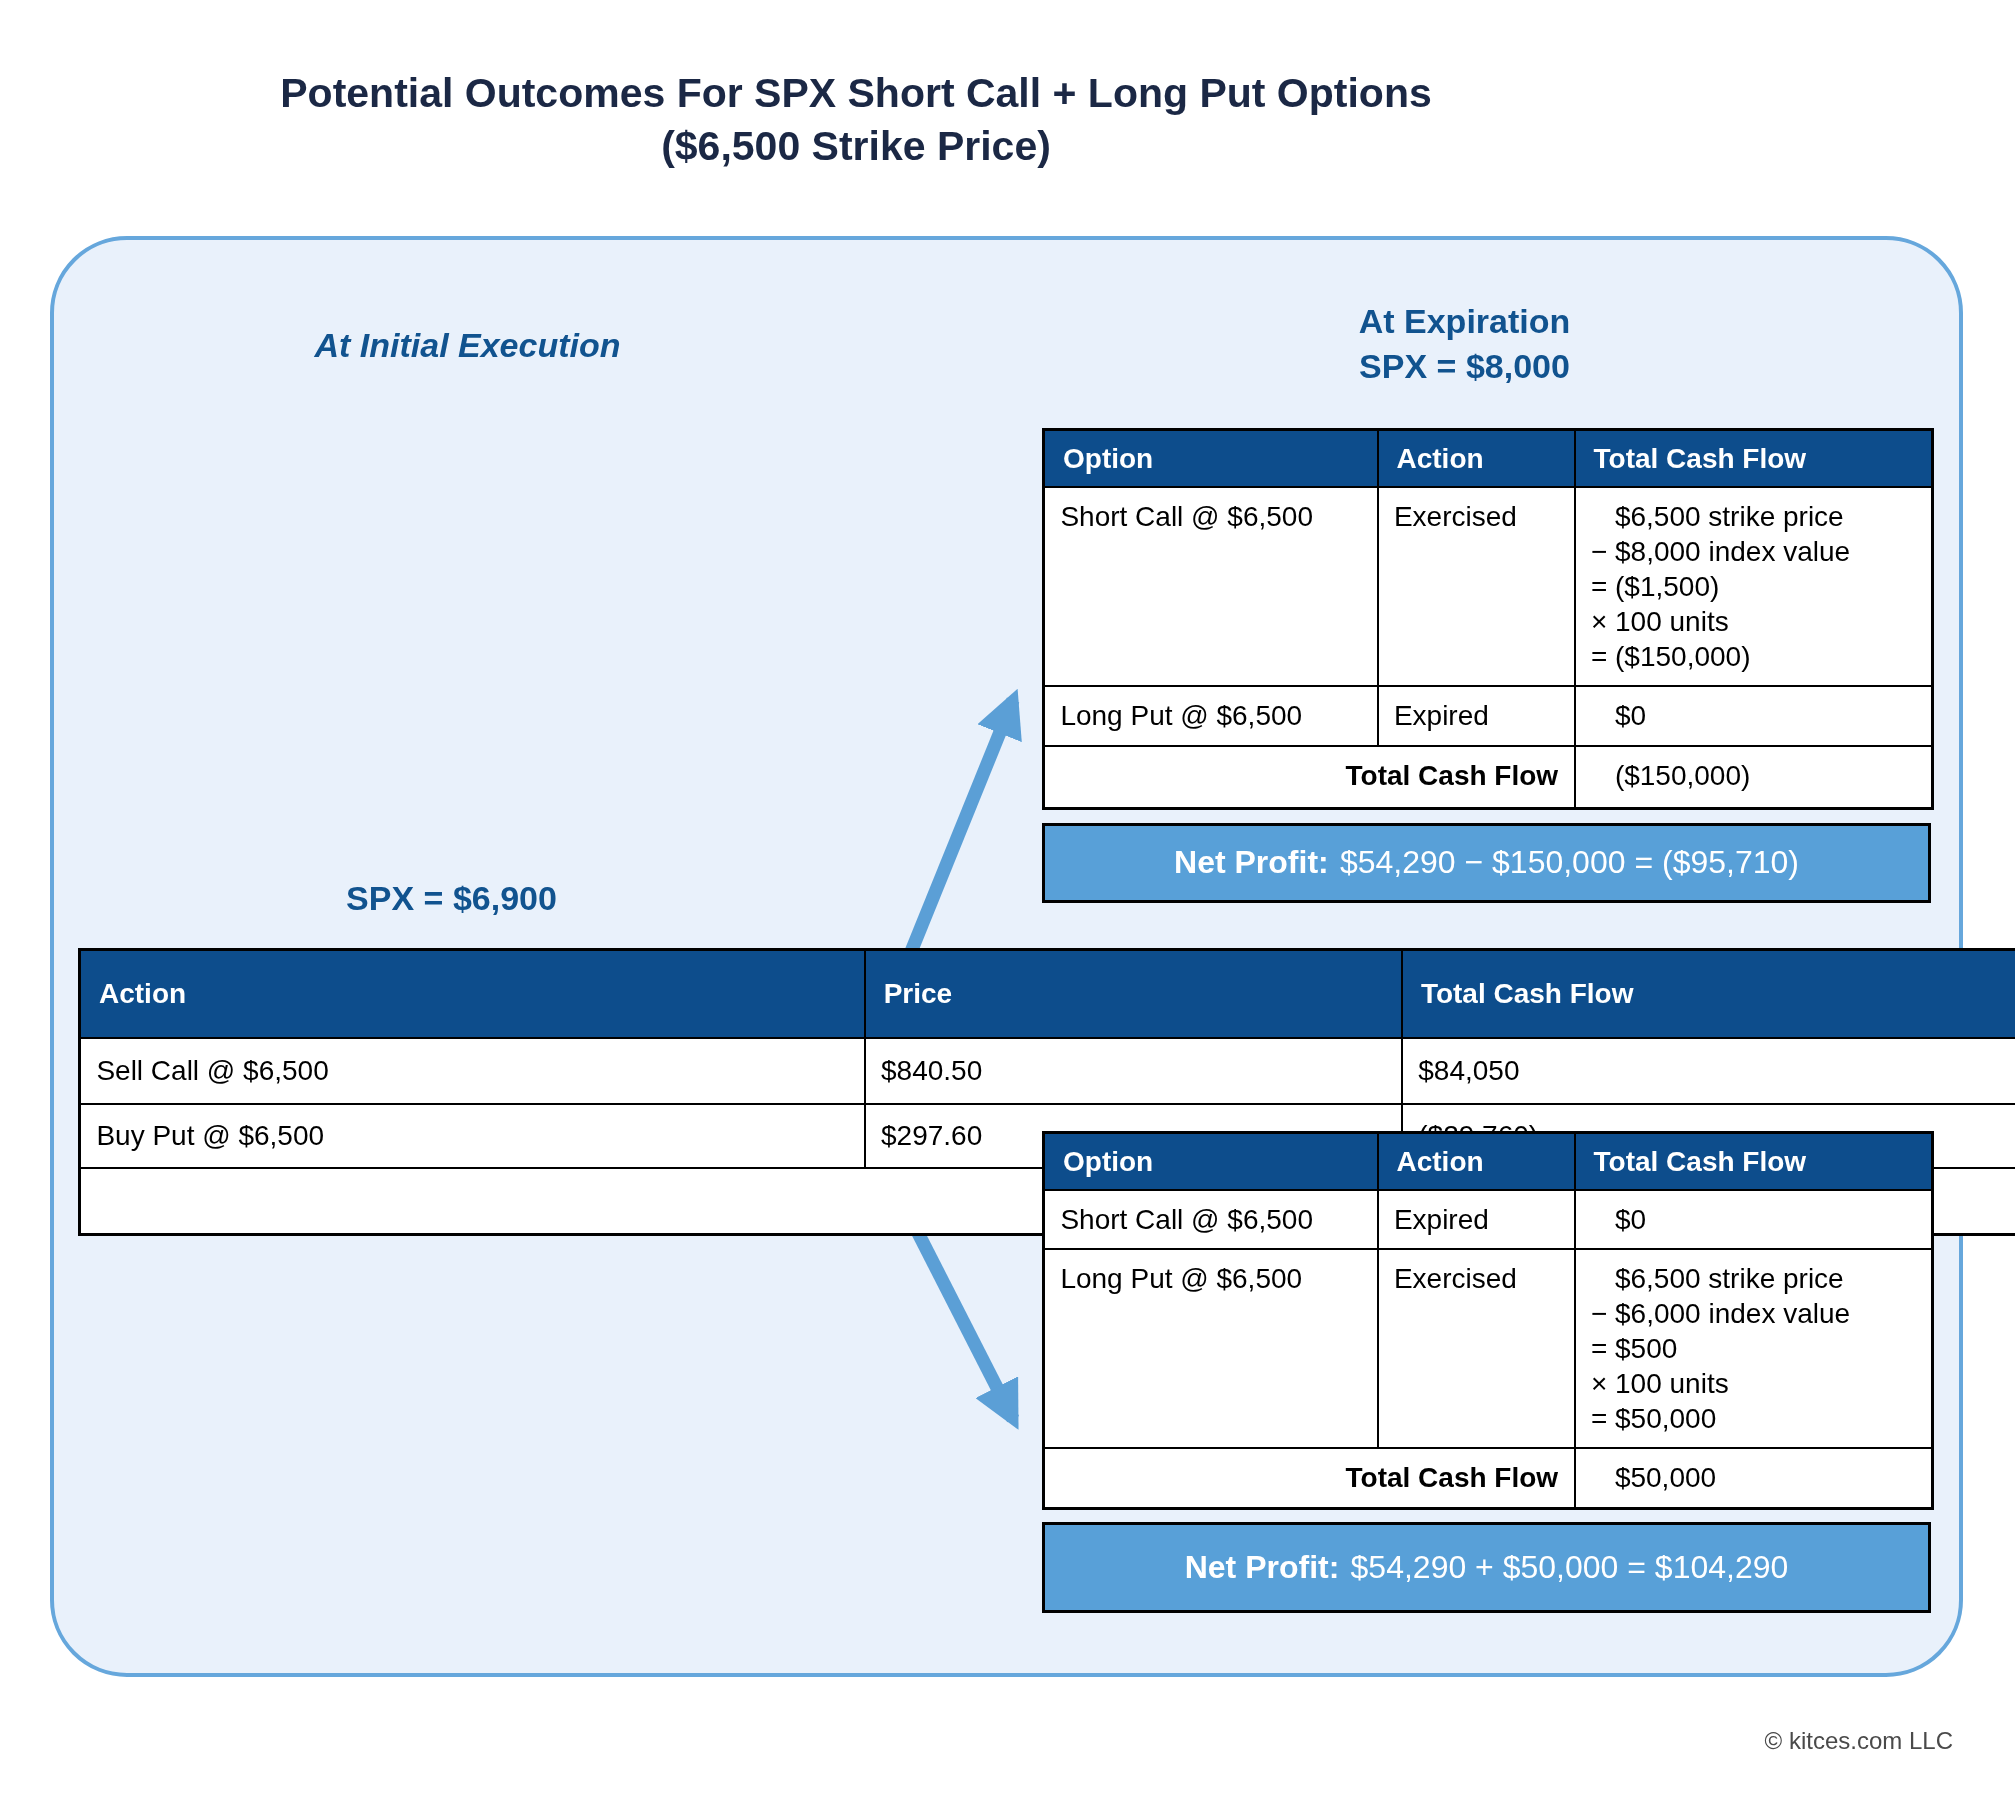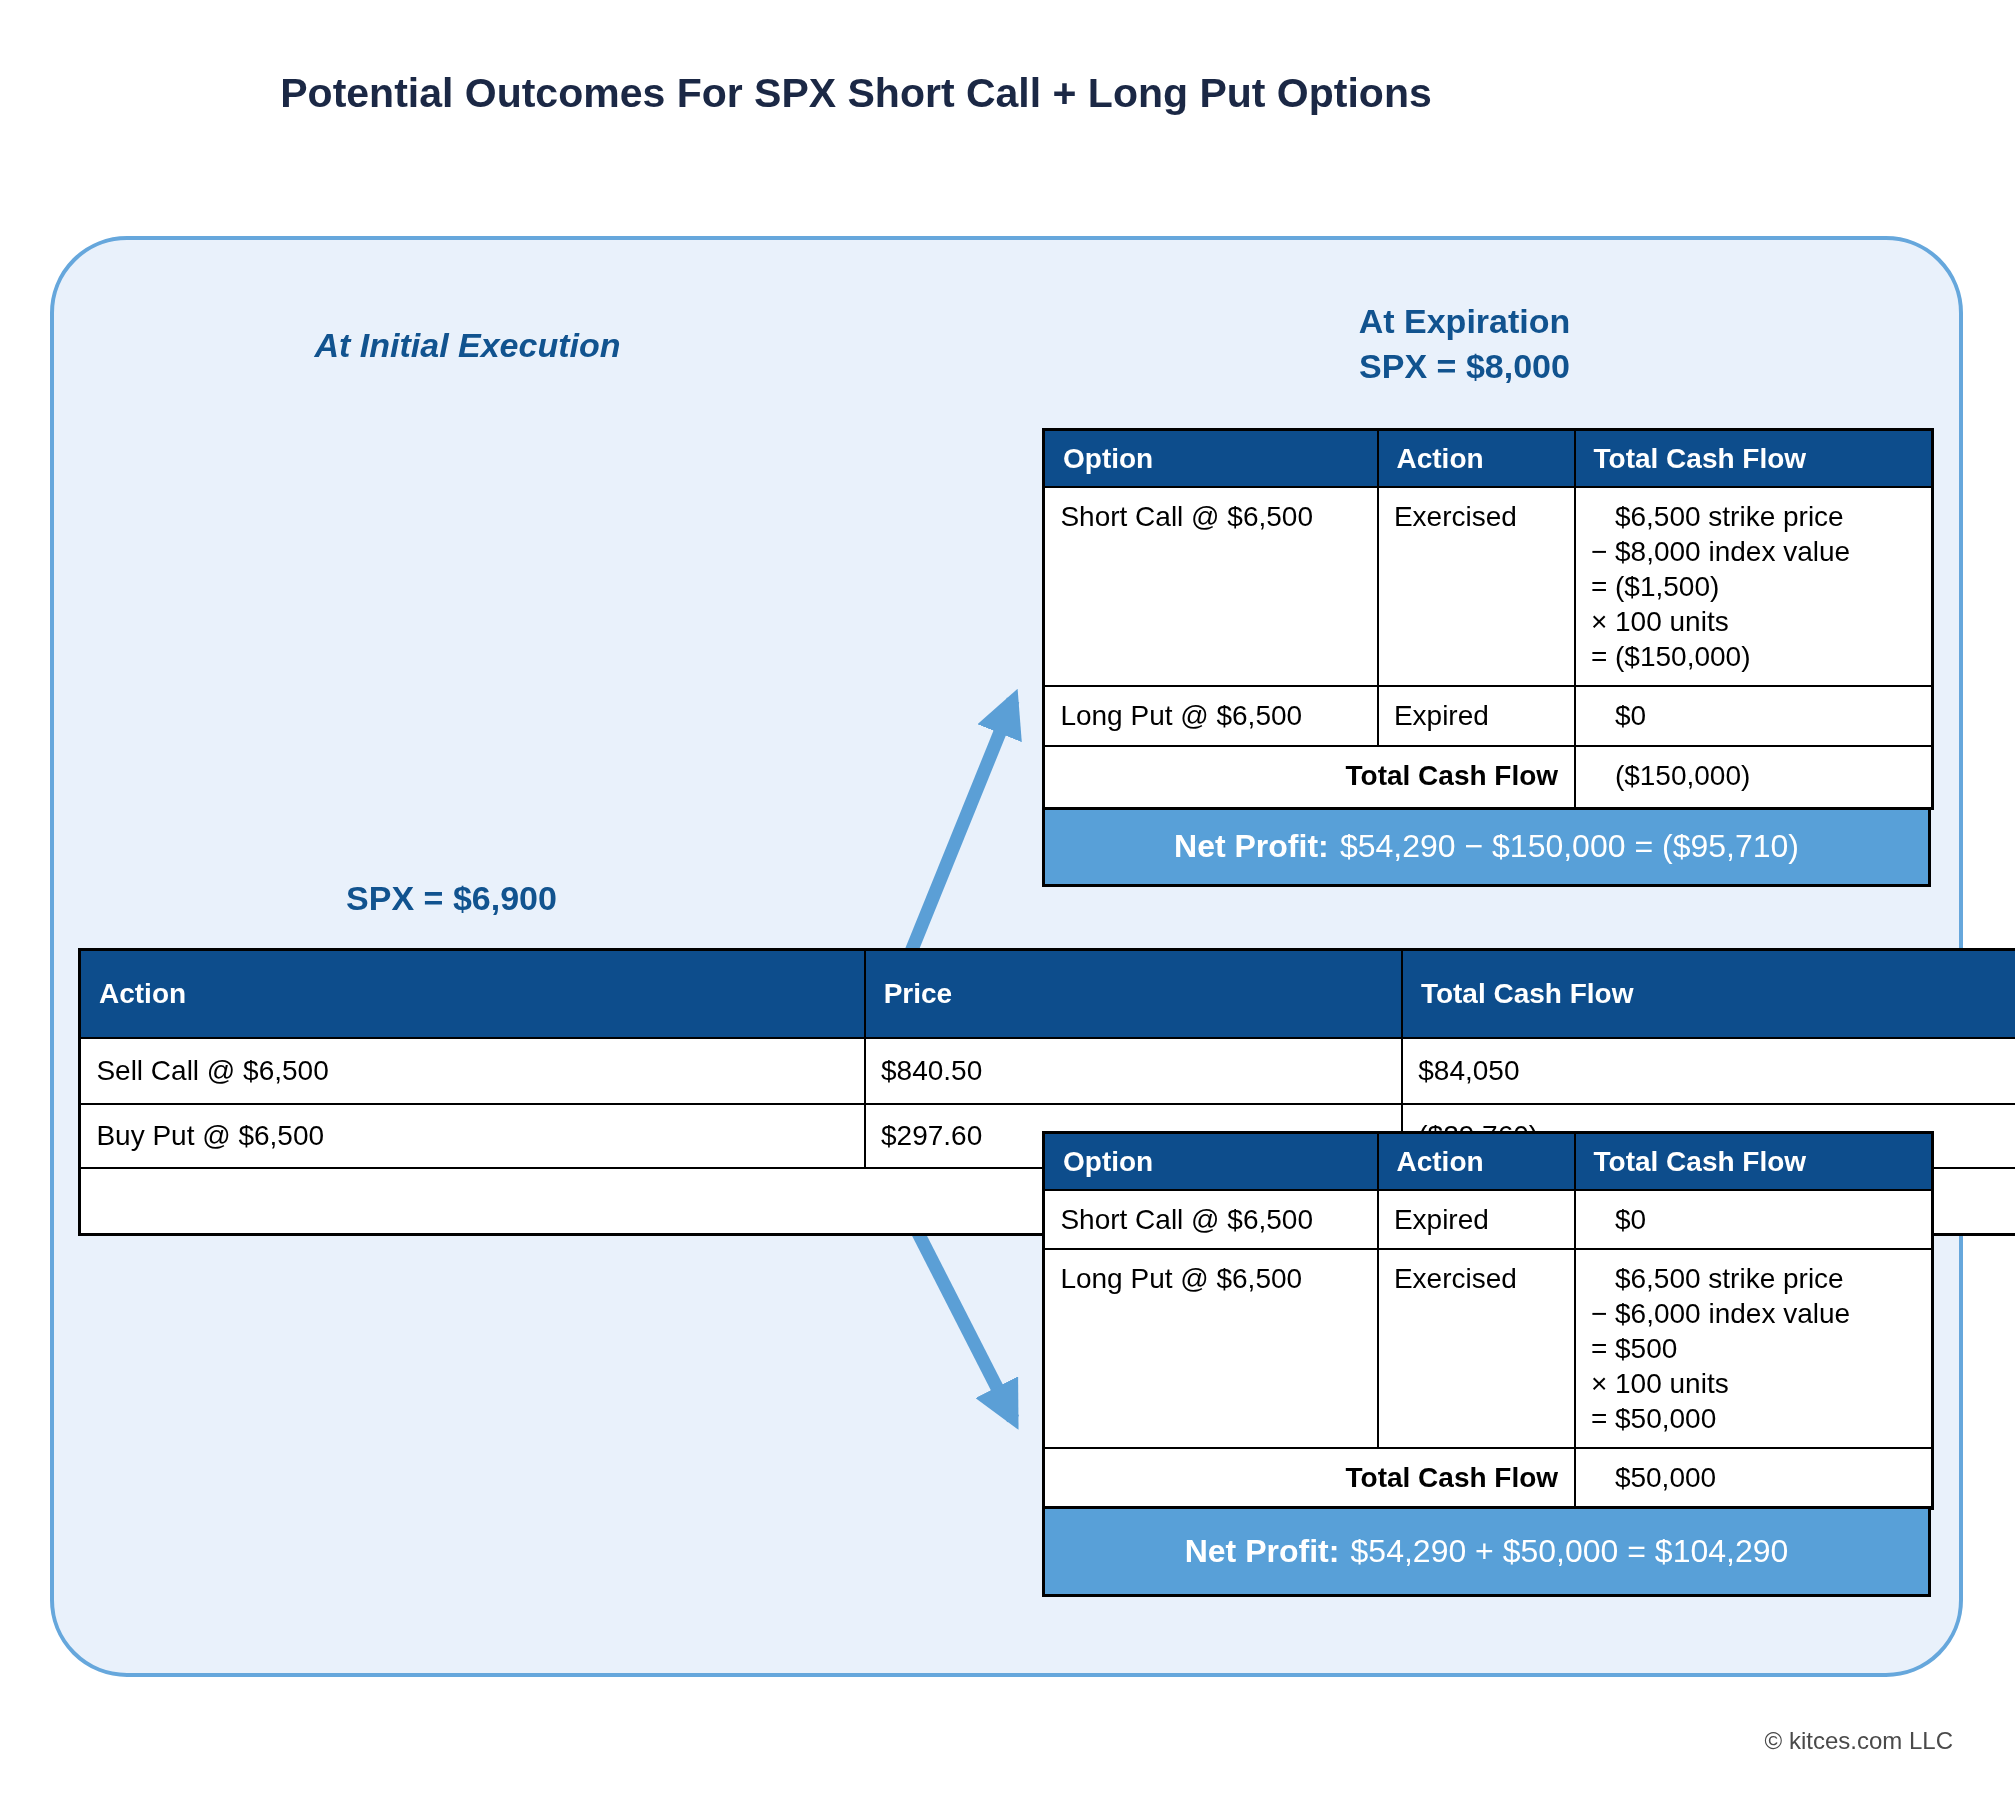--- a/index.html
+++ b/index.html
@@ -51,21 +51,21 @@
     vertical-align:top;background:#ffffff;line-height:35px;
   }
   .left-tbl{position:absolute;left:78px;top:948px;width:779px;}
   .left-tbl td{vertical-align:middle;}
   .calc{white-space:pre-wrap;text-indent:24px;margin-top:8px;}
   .ind{text-indent:24px;}
   .flabel{text-align:right;font-weight:700;vertical-align:middle;padding-right:19.6px;}
   .fval{vertical-align:middle;}
   .bold{font-weight:700;}
 
-  .block{position:absolute;display:flex;flex-direction:column;}
+  .block{position:absolute;display:flex;flex-direction:column;gap:16px;}
   #block-high{left:1042px;top:428px;width:889px;}
   #block-low{left:1042px;top:1131px;width:889px;}
   .netbar{
     margin-top:-3.5px;display:flex;align-items:center;justify-content:center;
     background:var(--bar-blue);border:3.5px solid var(--table-border);
     box-sizing:border-box;color:#ffffff;font-size:32px;
   }
   #netbar-high{height:80px;}
   #netbar-low{height:91px;}
   .nb-label{font-weight:700;margin-right:11.2px;}
@@ -73,20 +73,21 @@
   .copyright{
     position:absolute;right:62px;top:1727px;font-size:24px;
     color:var(--copyright-gray);
   }
 </style>
 </head>
 <body>
 
 <div class="page-title">
   <div>Potential Outcomes For SPX Short Call + Long Put Options</div>
+  <div>($6,500 Strike Price)</div>
 </div>
 
 <div class="panel"></div>
 
 <svg class="arrows" width="2015" height="1814" viewBox="0 0 2880 2592">
   <defs>
     <marker id="ah" viewBox="0 0 12 12" refX="9" refY="6" markerWidth="3.6" markerHeight="3.6" orient="auto">
       <path d="M0,0 L12,6 L0,12 Z" style="fill:var(--arrow-blue)"></path>
     </marker>
   </defs>

